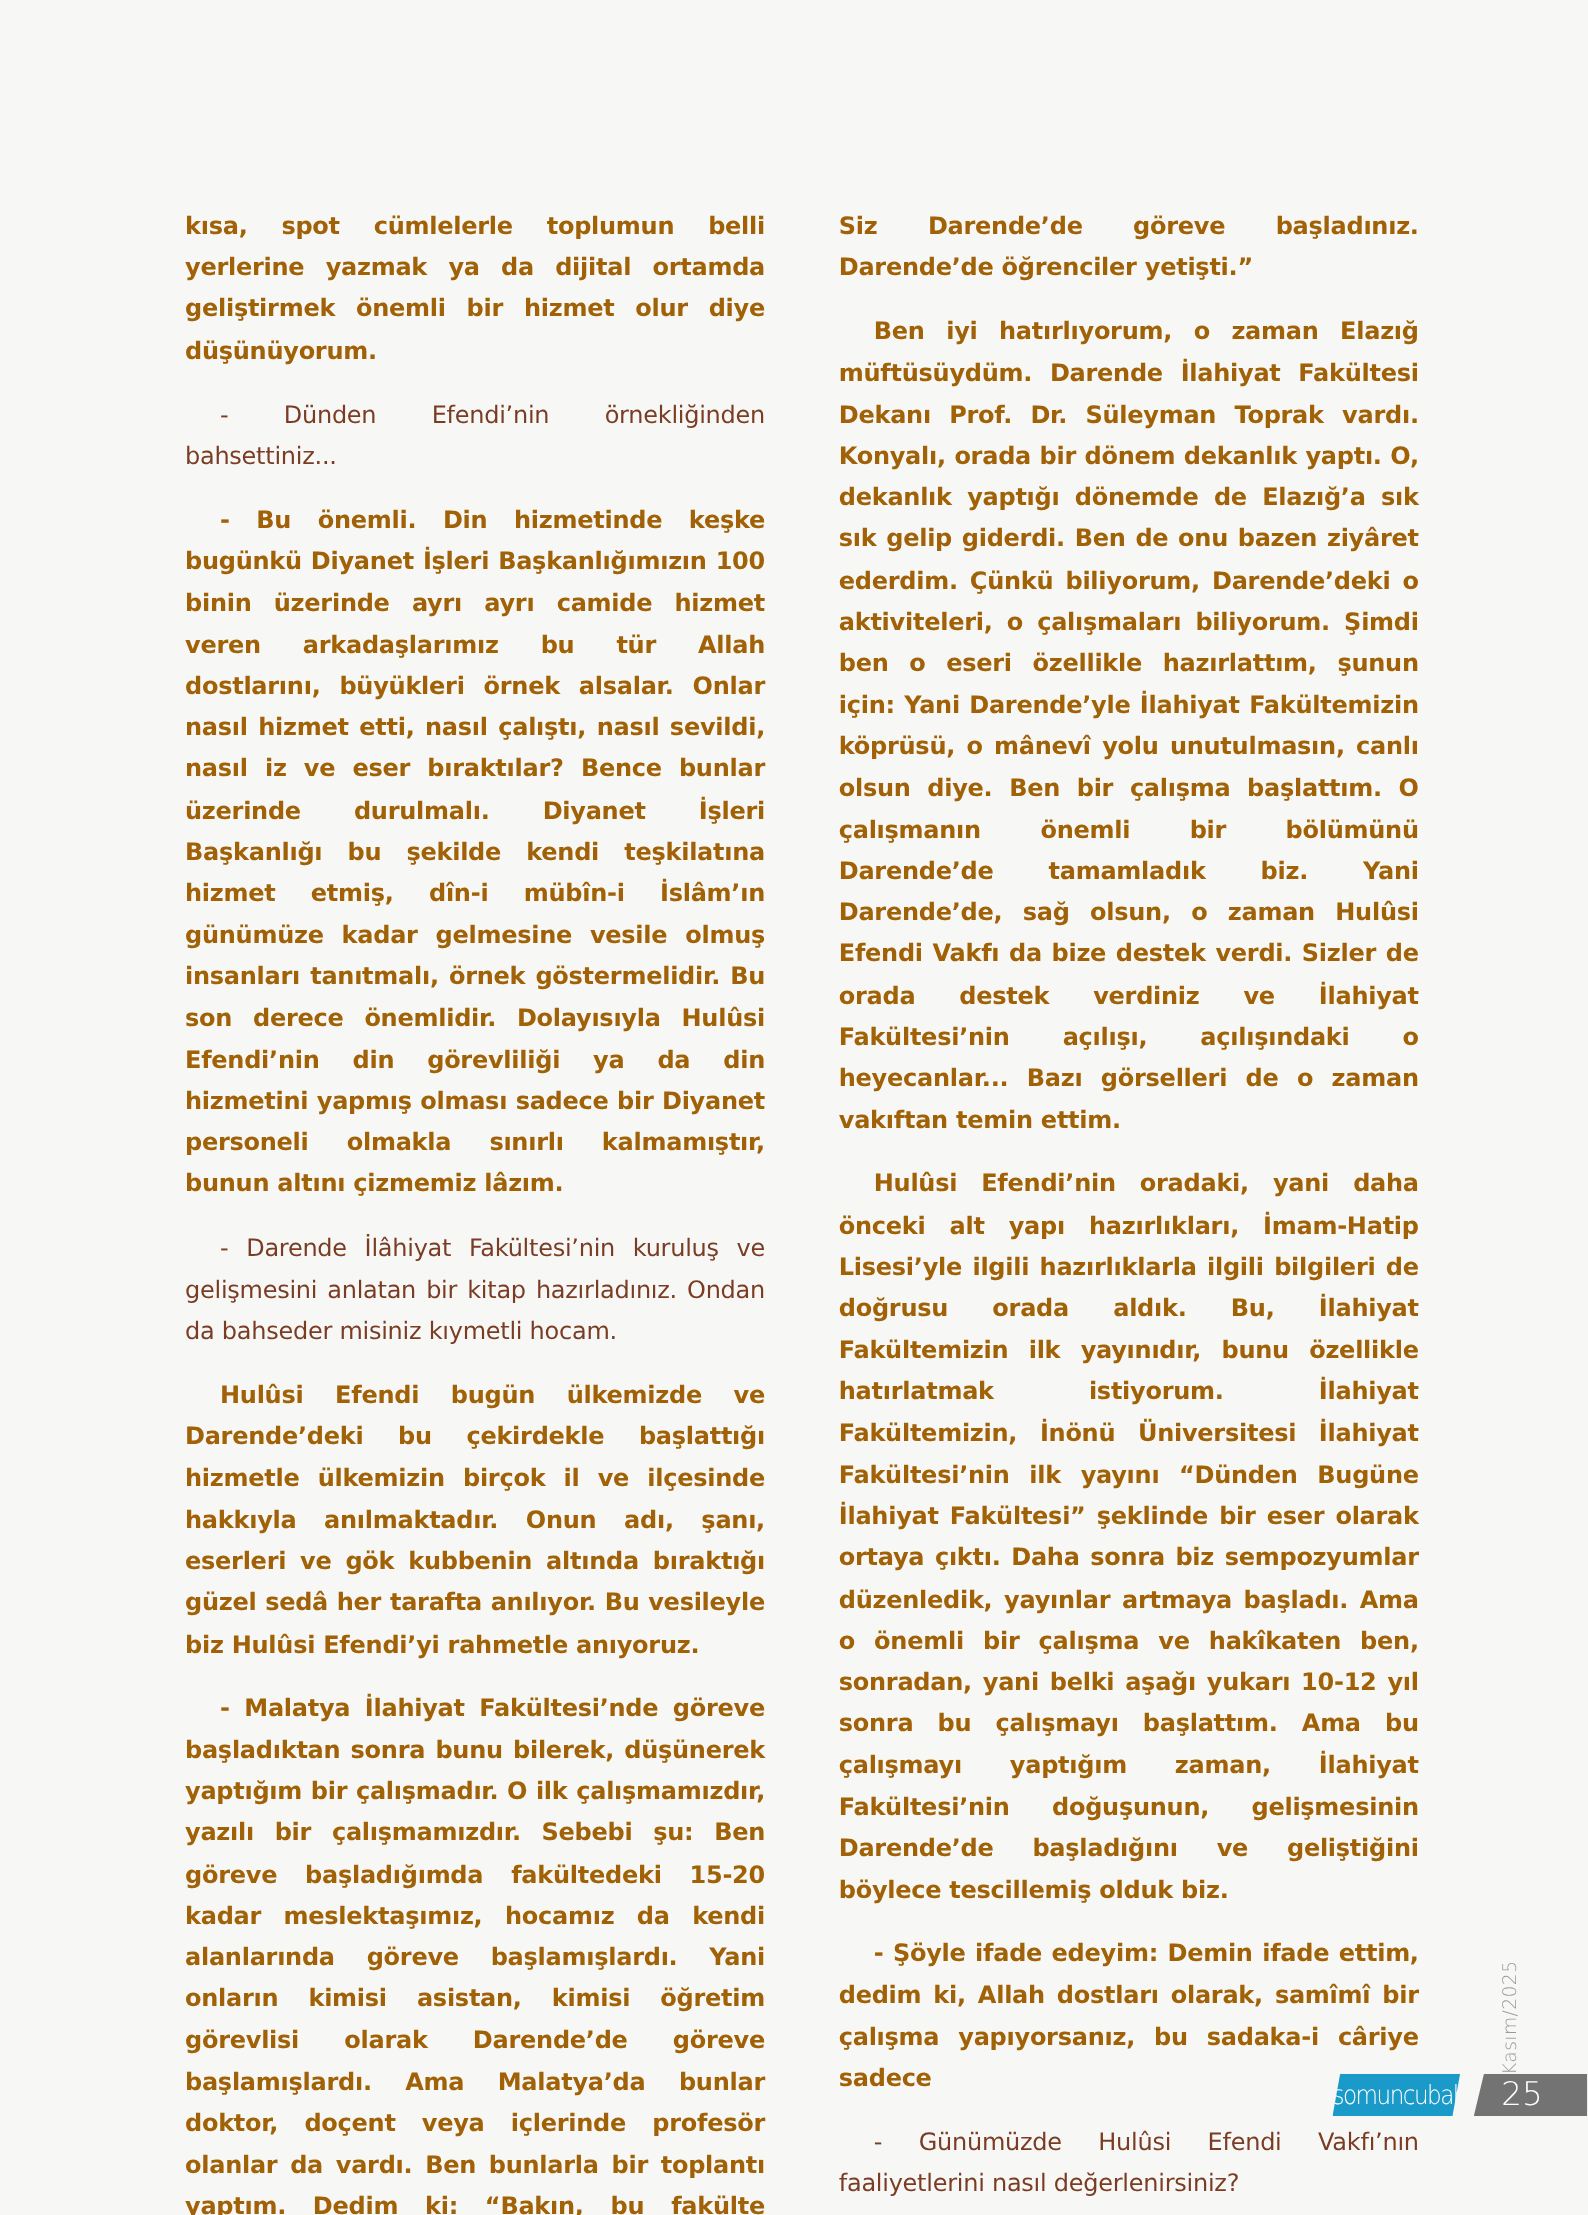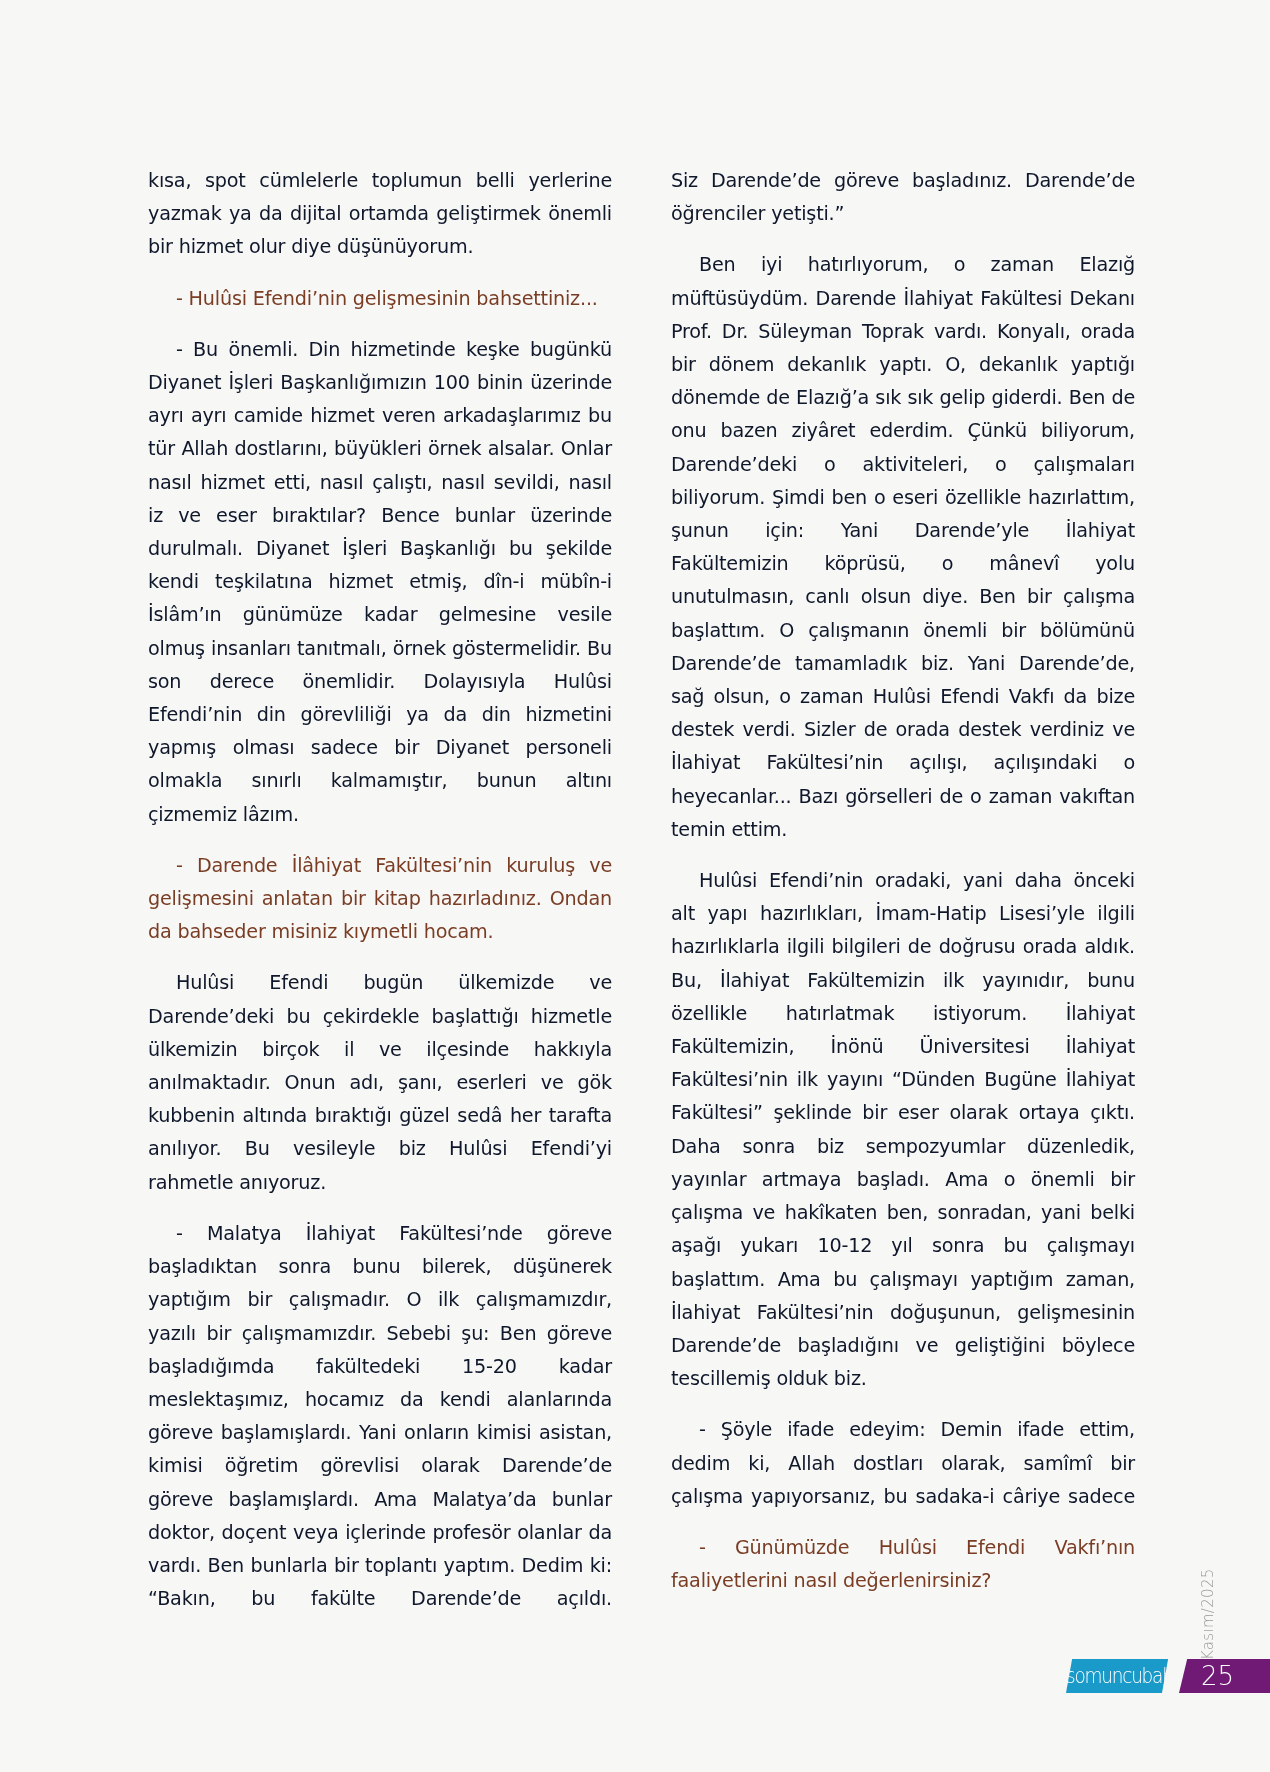--- a/index.html
+++ b/index.html
@@ -16,25 +16,25 @@
     top: 164px;
     width: 464px;
   }
   #col-left { left: 148px; }
   #col-right { left: 671px; }
   .para {
     margin: 0 0 18px 0;
     font-size: 19.2px;
     line-height: 33.2px;
     text-align: justify;
-    font-weight: 400;
+    font-weight: 700;
     letter-spacing: -0.2px;
     word-spacing: 0px;
     text-indent: 0;
-    color: #0f172a;
+    color: #a16207;
   }
   .para.indent { text-indent: 28px; }
   .para.question {
     color: #7a3d24;
     font-weight: 400;
     text-indent: 28px;
   }
   .para.cont { text-indent: 0; }
   .para.last-line-justify { text-align-last: justify; }
 
@@ -71,36 +71,36 @@
     font-weight: 300;
     transform: scaleX(0.88);
     transform-origin: left center;
   }
   #footer-page {
     position: absolute;
     left: 1179px;
     top: 1659px;
     width: 91px;
     height: 34px;
-    background: #701a75;
+    background: #737373;
     clip-path: polygon(9% 0, 100% 0, 100% 100%, 0 100%);
     color: #ffffff;
     font-size: 26px;
     line-height: 34px;
     padding-left: 22px;
     box-sizing: border-box;
     font-weight: 300;
   }
 </style>
 </head>
 <body>
 
 <div id="col-left" class="column">
   <p class="para cont">kısa, spot cümlelerle toplumun belli yerlerine yazmak ya da dijital ortamda geliştirmek önemli bir hizmet olur diye düşünüyorum.</p>
-  <p class="para question last-line-justify-no">-   Hulûsi Efendi’nin gelişmesinin bahsettiniz...</p>
+  <p class="para question last-line-justify-no">-   Dünden Efendi’nin örnekliğinden bahsettiniz...</p>
   <p class="para indent">- Bu önemli. Din hizmetinde keşke bugünkü Diyanet İşleri Başkanlığımızın 100 binin üzerinde ayrı ayrı camide hizmet veren arkadaşlarımız bu tür Allah dostlarını, büyükleri örnek alsalar. Onlar nasıl hizmet etti, nasıl çalıştı, nasıl sevildi, nasıl iz ve eser bıraktılar? Bence bunlar üzerinde durulmalı. Diyanet İşleri Başkanlığı bu şekilde kendi teşkilatına hizmet etmiş, dîn-i mübîn-i İslâm’ın günümüze kadar gelmesine vesile olmuş insanları tanıtmalı, örnek göstermelidir. Bu son derece önemlidir. Dolayısıyla Hulûsi Efendi’nin din görevliliği ya da din hizmetini yapmış olması sadece bir Diyanet personeli olmakla sınırlı kalmamıştır, bunun altını çizmemiz lâzım.</p>
   <p class="para question">-   Darende İlâhiyat Fakültesi’nin kuruluş ve gelişmesini anlatan bir kitap hazırladınız. Ondan da bahseder misiniz kıymetli hocam.</p>
   <p class="para indent">Hulûsi Efendi bugün ülkemizde ve Darende’deki bu çekirdekle başlattığı hizmetle ülkemizin birçok il ve ilçesinde hakkıyla anılmaktadır. Onun adı, şanı, eserleri ve gök kubbenin altında bıraktığı güzel sedâ her tarafta anılıyor. Bu vesileyle biz Hulûsi Efendi’yi rahmetle anıyoruz.</p>
   <p class="para indent last-line-justify">- Malatya İlahiyat Fakültesi’nde göreve başladıktan sonra bunu bilerek, düşünerek yaptığım bir çalışmadır. O ilk çalışmamızdır, yazılı bir çalışmamızdır. Sebebi şu: Ben göreve başladığımda fakültedeki 15-20 kadar meslektaşımız, hocamız da kendi alanlarında göreve başlamışlardı. Yani onların kimisi asistan, kimisi öğretim görevlisi olarak Darende’de göreve başlamışlardı. Ama Malatya’da bunlar doktor, doçent veya içlerinde profesör olanlar da vardı. Ben bunlarla bir toplantı yaptım. Dedim ki: “Bakın, bu fakülte Darende’de açıldı.</p>
 </div>
 
 <div id="col-right" class="column">
   <p class="para cont">Siz Darende’de göreve başladınız. Darende’de öğrenciler yetişti.”</p>
   <p class="para indent">Ben iyi hatırlıyorum, o zaman Elazığ müftüsüydüm. Darende İlahiyat Fakültesi Dekanı Prof. Dr. Süleyman Toprak vardı. Konyalı, orada bir dönem dekanlık yaptı. O, dekanlık yaptığı dönemde de Elazığ’a sık sık gelip giderdi. Ben de onu bazen ziyâret ederdim. Çünkü biliyorum, Darende’deki o aktiviteleri, o çalışmaları biliyorum. Şimdi ben o eseri özellikle hazırlattım, şunun için: Yani Darende’yle İlahiyat Fakültemizin köprüsü, o mânevî yolu unutulmasın, canlı olsun diye. Ben bir çalışma başlattım. O çalışmanın önemli bir bölümünü Darende’de tamamladık biz. Yani Darende’de, sağ olsun, o zaman Hulûsi Efendi Vakfı da bize destek verdi. Sizler de orada destek verdiniz ve İlahiyat Fakültesi’nin açılışı, açılışındaki o heyecanlar... Bazı görselleri de o zaman vakıftan temin ettim.</p>
   <p class="para indent">Hulûsi Efendi’nin oradaki, yani daha önceki alt yapı hazırlıkları, İmam-Hatip Lisesi’yle ilgili hazırlıklarla ilgili bilgileri de doğrusu orada aldık. Bu, İlahiyat Fakültemizin ilk yayınıdır, bunu özellikle hatırlatmak istiyorum. İlahiyat Fakültemizin, İnönü Üniversitesi İlahiyat Fakültesi’nin ilk yayını “Dünden Bugüne İlahiyat Fakültesi” şeklinde bir eser olarak ortaya çıktı. Daha sonra biz sempozyumlar düzenledik, yayınlar artmaya başladı. Ama o önemli bir çalışma ve hakîkaten ben, sonradan, yani belki aşağı yukarı 10-12 yıl sonra bu çalışmayı başlattım. Ama bu çalışmayı yaptığım zaman, İlahiyat Fakültesi’nin doğuşunun, gelişmesinin Darende’de başladığını ve geliştiğini böylece tescillemiş olduk biz.</p>

